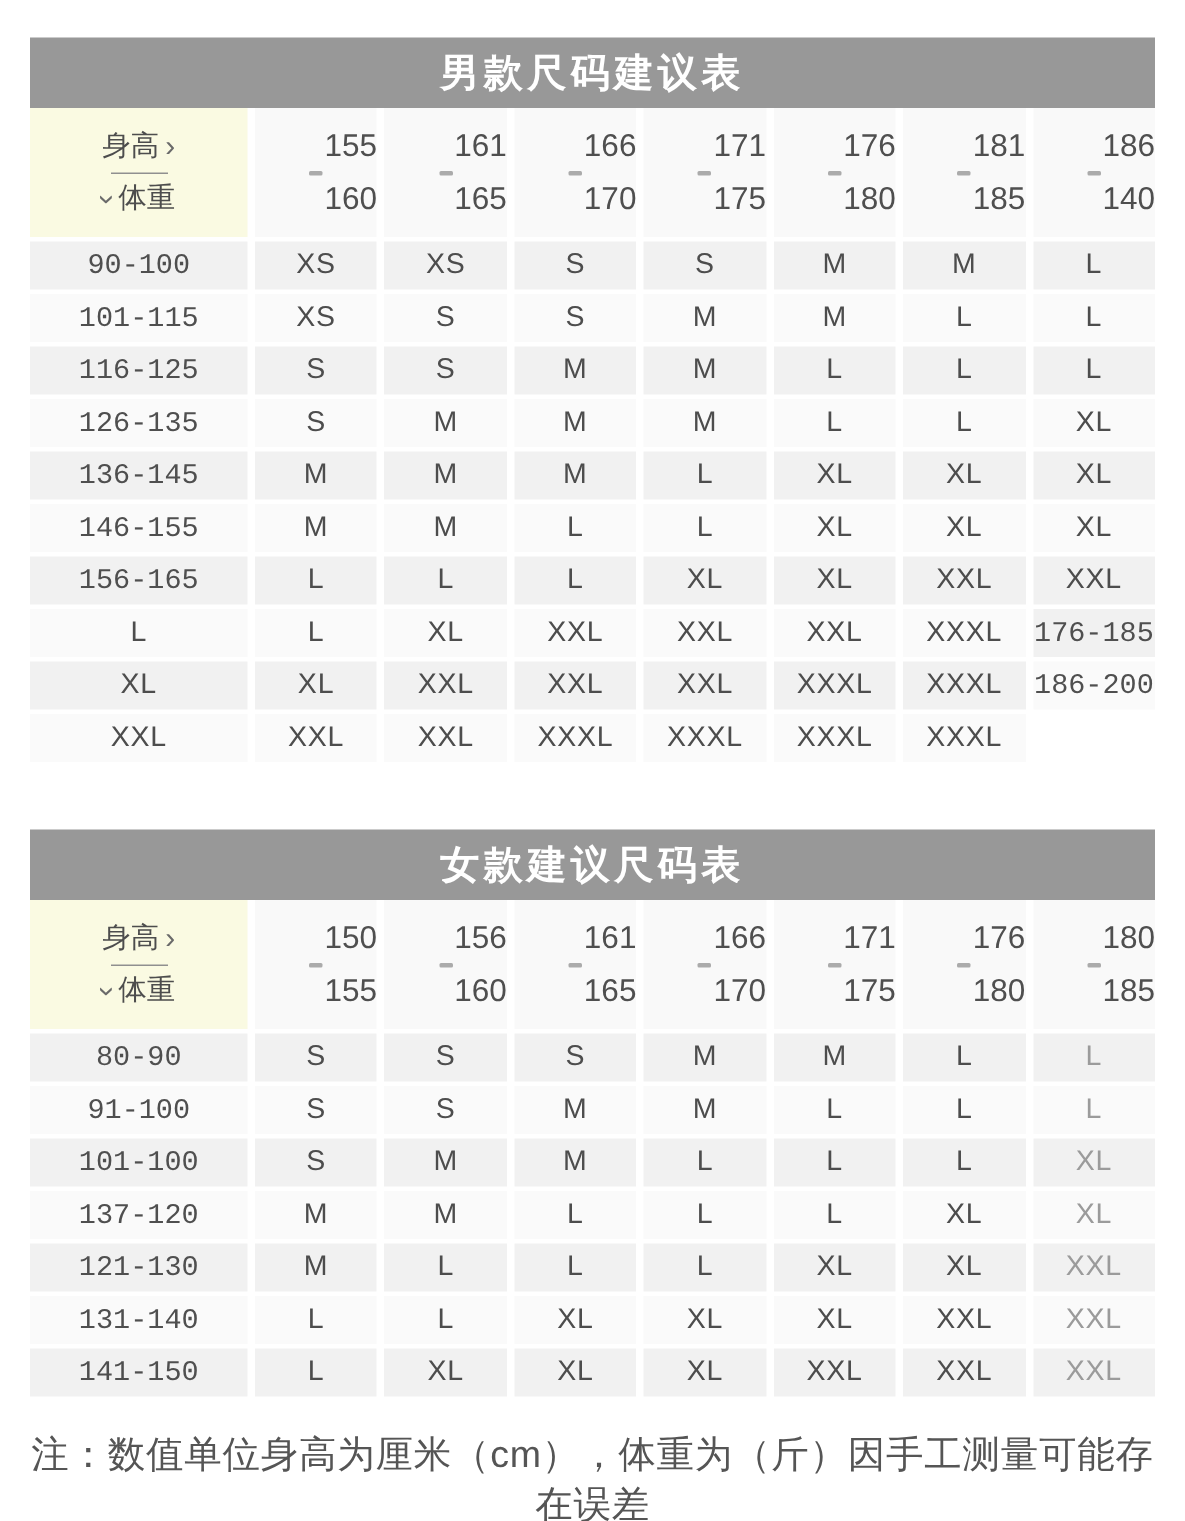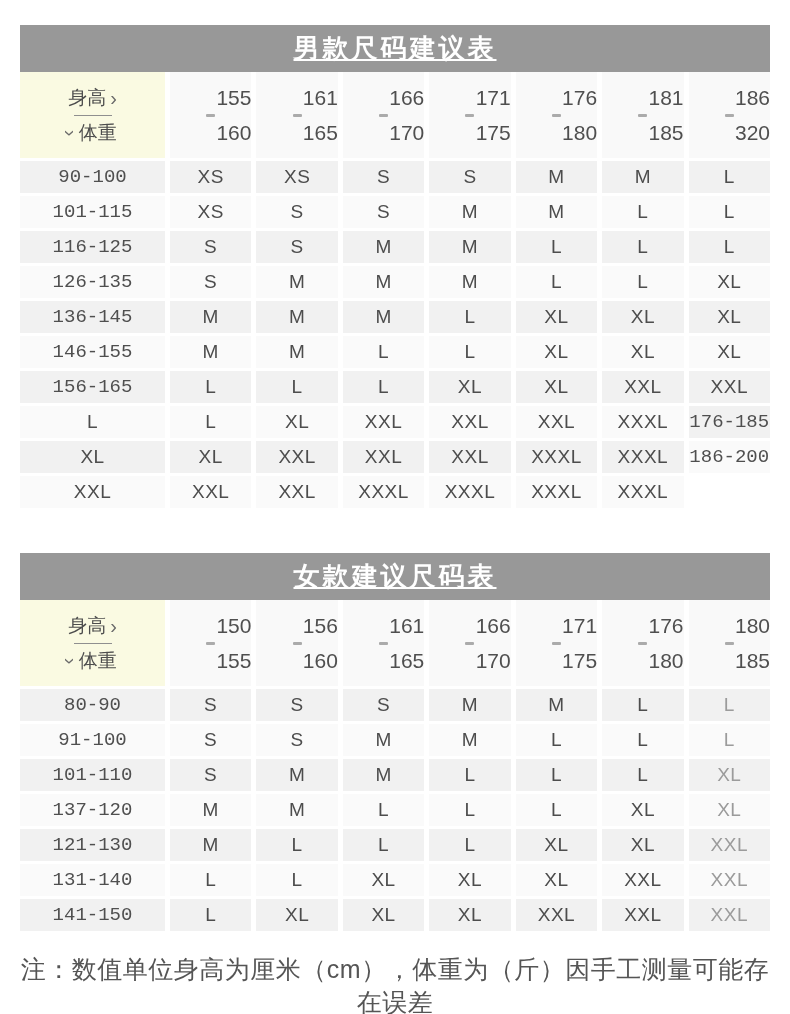--- a/index.html
+++ b/index.html
@@ -24,21 +24,21 @@
   .page{padding:25px 20px 0 20px;}
 
   .size-table{width:750px;}
   .size-table + .size-table{margin-top:45px;}
 
   .table-title{
     height:47px;line-height:47px;
     background:var(--title-bar-bg);
     color:var(--title-text);
     font-size:26px;font-weight:bold;
-    text-align:center;letter-spacing:3px;text-decoration:underline;
+    text-align:center;letter-spacing:3px;
   }
 
   .grid{
     display:grid;
     grid-template-columns:145px repeat(7,1fr);
     column-gap:5px;row-gap:3px;
     background:#ffffff;
   }
   .cell{
     display:flex;flex-direction:column;
@@ -118,21 +118,21 @@
           <div class="num-bottom">180</div>
         </div>
         <div class="cell num-cell">
           <div class="num-top">181</div>
           <div class="num-dash"></div>
           <div class="num-bottom">185</div>
         </div>
         <div class="cell num-cell">
           <div class="num-top">186</div>
           <div class="num-dash"></div>
-          <div class="num-bottom">320</div>
+          <div class="num-bottom">140</div>
         </div>
         <div class="cell weight-cell row-odd">90-100</div>
         <div class="cell size-cell row-odd">XS</div>
         <div class="cell size-cell row-odd">XS</div>
         <div class="cell size-cell row-odd">S</div>
         <div class="cell size-cell row-odd">S</div>
         <div class="cell size-cell row-odd">M</div>
         <div class="cell size-cell row-odd">M</div>
         <div class="cell size-cell row-odd">L</div>
         <div class="cell weight-cell row-even">101-115</div>
@@ -267,21 +267,21 @@
         <div class="cell size-cell row-odd">L</div>
         <div class="cell size-cell row-odd light">L</div>
         <div class="cell weight-cell row-even">91-100</div>
         <div class="cell size-cell row-even">S</div>
         <div class="cell size-cell row-even">S</div>
         <div class="cell size-cell row-even">M</div>
         <div class="cell size-cell row-even">M</div>
         <div class="cell size-cell row-even">L</div>
         <div class="cell size-cell row-even">L</div>
         <div class="cell size-cell row-even light">L</div>
-        <div class="cell weight-cell row-odd">101-110</div>
+        <div class="cell weight-cell row-odd">101-100</div>
         <div class="cell size-cell row-odd">S</div>
         <div class="cell size-cell row-odd">M</div>
         <div class="cell size-cell row-odd">M</div>
         <div class="cell size-cell row-odd">L</div>
         <div class="cell size-cell row-odd">L</div>
         <div class="cell size-cell row-odd">L</div>
         <div class="cell size-cell row-odd light">XL</div>
         <div class="cell weight-cell row-even">137-120</div>
         <div class="cell size-cell row-even">M</div>
         <div class="cell size-cell row-even">M</div>

